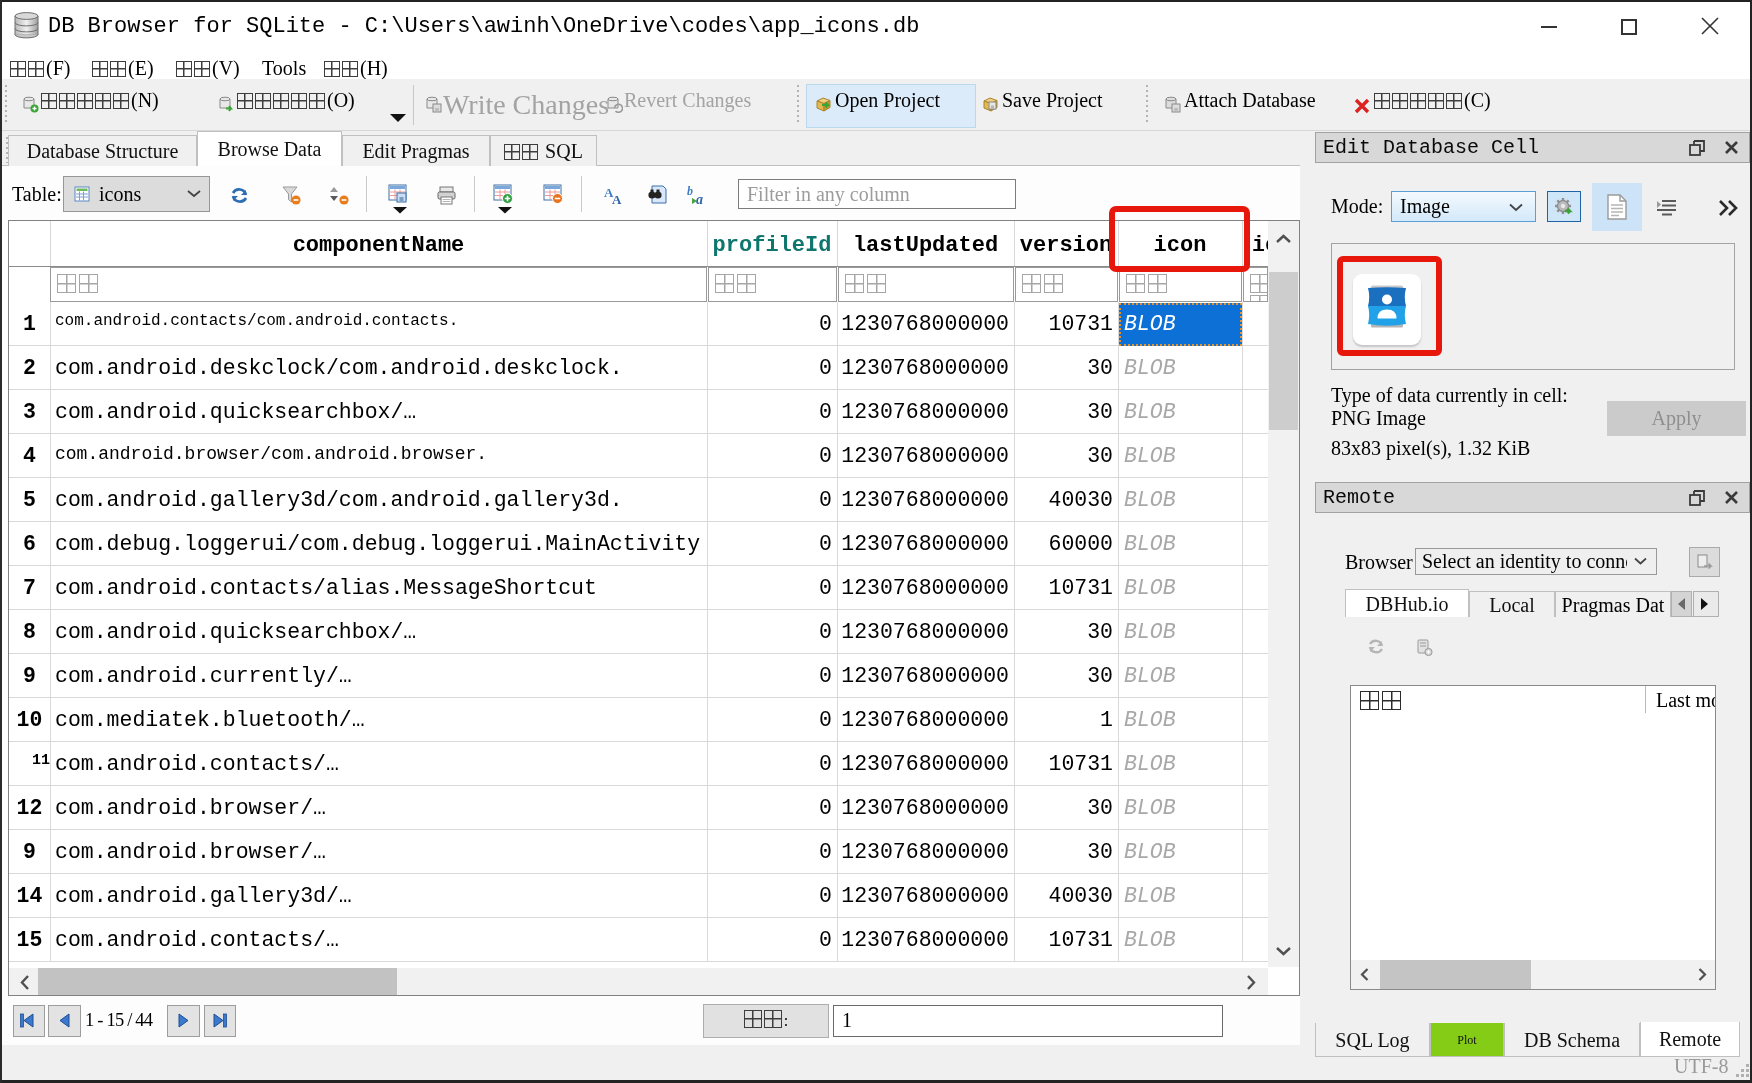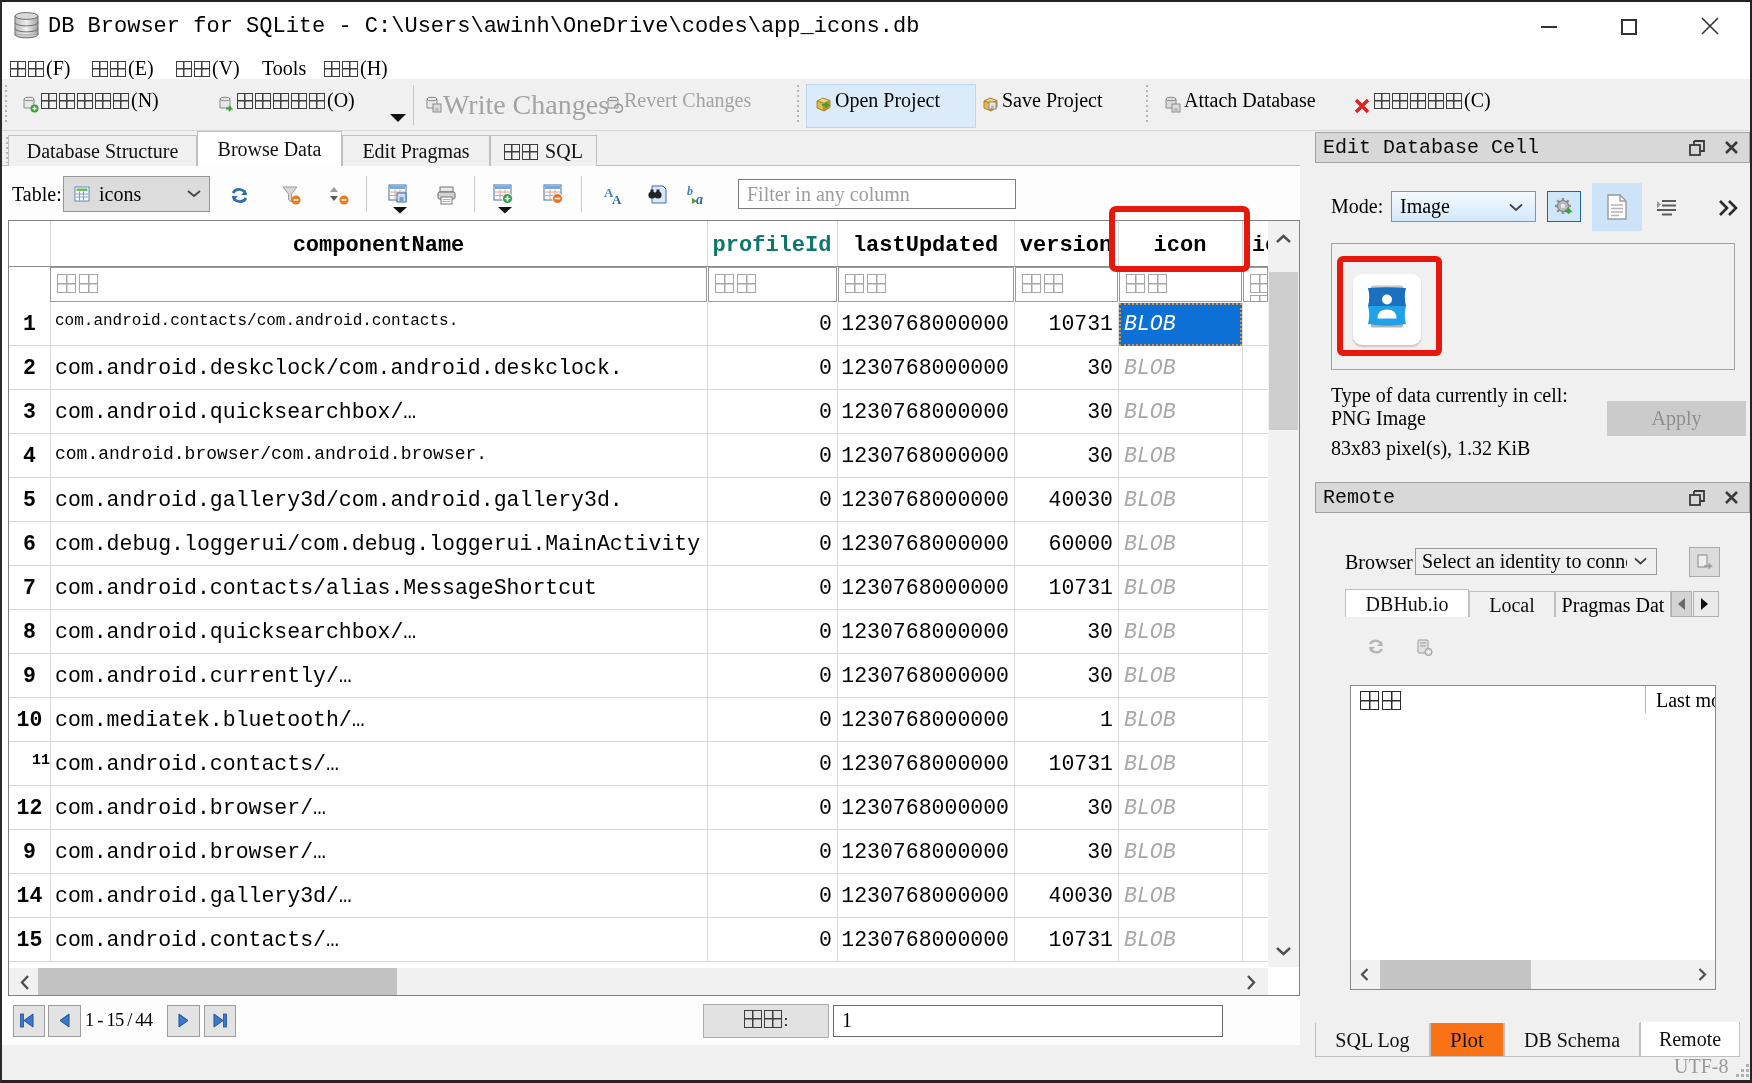--- a/index.html
+++ b/index.html
@@ -477,21 +477,21 @@
 <div class="a" style="left:1656px;top:689px;width:59px;overflow:hidden;font-size:20px;white-space:nowrap">Last mod</div>
 <div class="a" style="left:1351px;top:960px;width:364px;height:29px;background:#f1f1f1"></div>
 <svg class="a" style="left:1360px;top:967px" width="9" height="15" viewBox="0 0 9 15">
     <path d="M7.5 2 l-5.5 5.5 5.5 5.5" stroke="#505050" stroke-width="2.2" fill="none"></path>
   </svg>
 <div class="a" style="left:1380px;top:960px;width:151px;height:29px;background:#c4c4c4"></div>
 <svg class="a" style="left:1698px;top:967px" width="9" height="15" viewBox="0 0 9 15">
     <path d="M1.5 2 l5.5 5.5 -5.5 5.5" stroke="#505050" stroke-width="2.2" fill="none"></path>
   </svg>
 <div class="a ser" style="left:1315px;top:1023px;width:115px;height:34px;background:#f0f0f0;border:1px solid #c0c0c0;border-top:none;font-size:20px;text-align:center;line-height:34px;color:#111">SQL Log</div>
-<div class="a ser" style="left:1430px;top:1023px;width:74px;height:34px;background:#f97316;border:1px solid #c0c0c0;border-top:none;font-size:21px;text-align:center;line-height:34px;color:#111">Plot</div>
+<div class="a ser" style="left:1430px;top:1023px;width:74px;height:34px;background:#84cc16;border:1px solid #c0c0c0;border-top:none;font-size:12px;text-align:center;line-height:34px;color:#111">Plot</div>
 <div class="a ser" style="left:1504px;top:1023px;width:136px;height:34px;background:#f0f0f0;border:1px solid #c0c0c0;border-top:none;font-size:20px;text-align:center;line-height:34px;color:#111">DB Schema</div>
 <div class="a ser" style="left:1640px;top:1022px;width:100px;height:35px;background:#fff;border:1px solid #c0c0c0;border-top:none;font-size:20px;text-align:center;line-height:35px;color:#111">Remote</div>
 <div class="a" style="left:1674px;top:1055px;font-size:20px;color:#9a9a9a">UTF-8</div>
 <svg class="a" style="left:1736px;top:1064px" width="14" height="14" viewBox="0 0 14 14">
 <g fill="#b0b0b0">
       <rect x="10" y="10" width="3" height="3"></rect>
       <rect x="10" y="5" width="3" height="3"></rect>
       <rect x="10" y="0" width="3" height="3"></rect>
       <rect x="5" y="10" width="3" height="3"></rect>
       <rect x="5" y="5" width="3" height="3"></rect>

